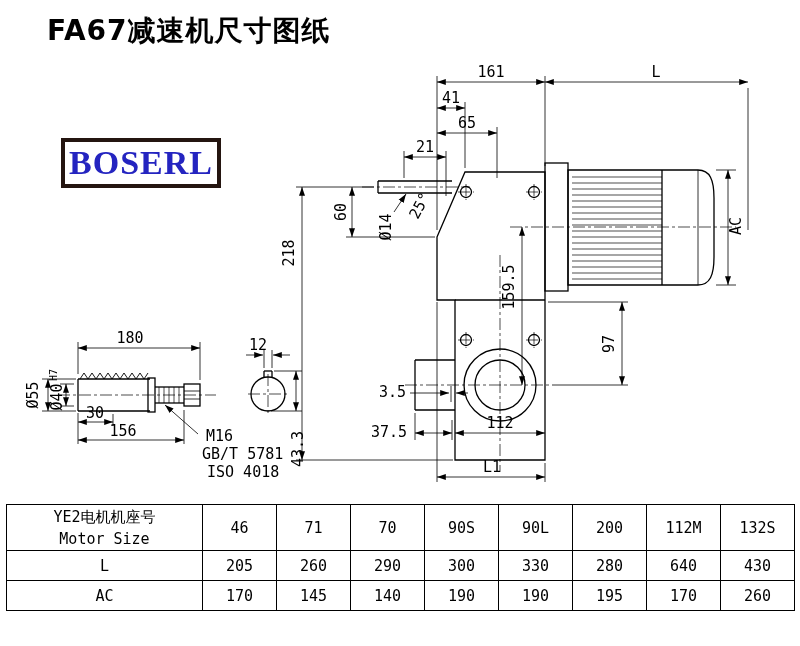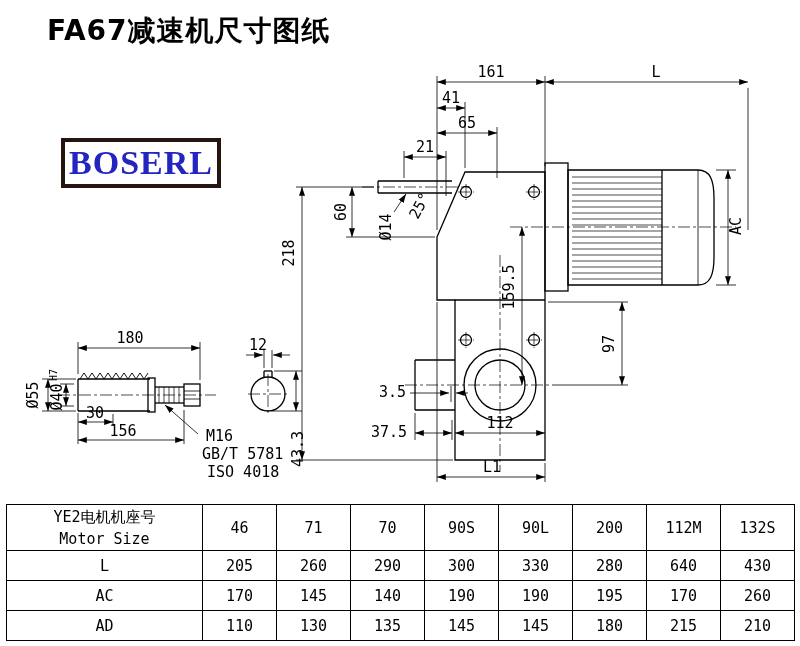--- a/index.html
+++ b/index.html
@@ -270,27 +270,16 @@
         <td>AC</td>
         <td>170</td>
         <td>145</td>
         <td>140</td>
         <td>190</td>
         <td>190</td>
         <td>195</td>
         <td>170</td>
         <td>260</td>
       </tr>
-      <tr>
-        <td>AD</td>
-        <td>110</td>
-        <td>130</td>
-        <td>135</td>
-        <td>145</td>
-        <td>145</td>
-        <td>180</td>
-        <td>215</td>
-        <td>210</td>
-      </tr>
     </tbody>
   </table>
 
 </div>
 
 </body></html>

